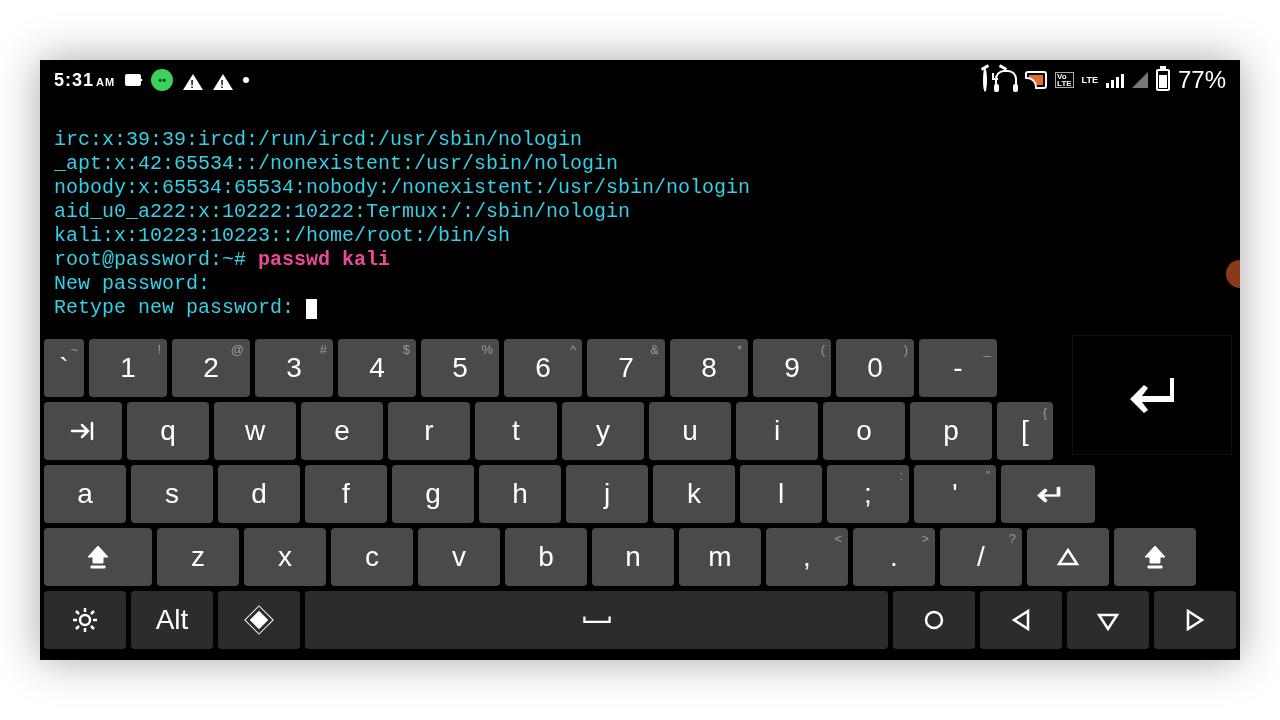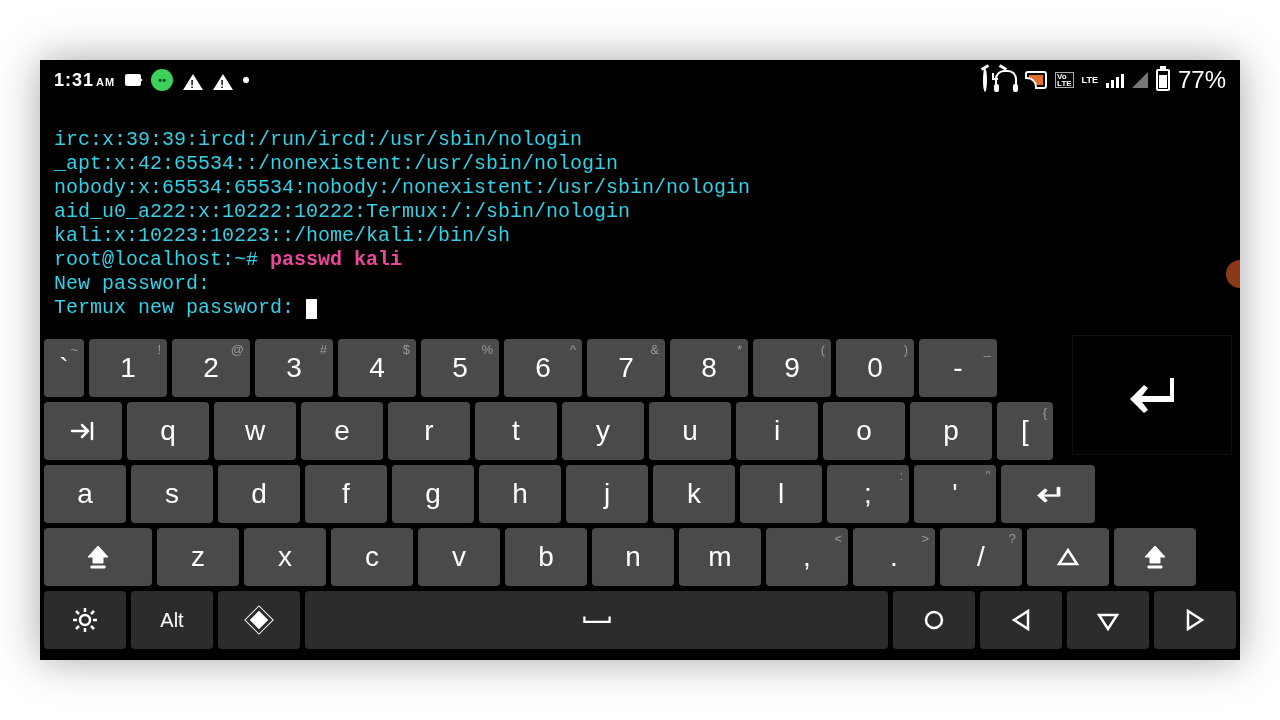--- a/index.html
+++ b/index.html
@@ -125,37 +125,37 @@
   .w-lb{width:56px}
   .w-ctrl{width:100px;font-size:24px}
   .w-gfrow{width:82px}
   .w-enter{width:94px}
   .w-shift{width:108px}
   .w-shift2{width:82px}
   .w-up2{width:82px}
   .w-zrow{width:82px}
   .w-esc{width:104px;font-size:24px}
   .w-gear{width:82px}
-  .w-alt{width:82px;font-size:20px}
+  .w-alt{width:82px;font-size:28px}
   .w-dia{width:82px}
   .w-space{flex:1}
   .w-fn{width:82px;font-size:24px}
   .w-nav{width:82px}
 
   .key svg { width:30px; height:30px; fill:#fff; stroke:#fff; }
 </style>
 </head>
 <body>
 
 <div class="frame">
 
   <div class="statusbar">
     <div class="sb-left">
       <span class="clock">
-        <span>1:31</span><span class="ampm">AM</span>
+        <span>5:31</span><span class="ampm">AM</span>
       </span>
       <span class="camera"></span>
       <span class="green-dot">••</span>
       <span class="warn"></span>
       <span class="warn"></span>
       <span class="dot"></span>
     </div>
     <div class="sb-right">
       <span style="position:relative"><span class="alarm"><span class="alarm-legs"></span></span></span>
       <span class="hp"></span>
@@ -175,24 +175,24 @@
       <span class="batt"></span>
       <span class="batt-pct">77%</span>
     </div>
   </div>
 
   <div class="terminal">
 <span>irc:x:39:39:ircd:/run/ircd:/usr/sbin/nologin</span>
 <span>_apt:x:42:65534::/nonexistent:/usr/sbin/nologin</span>
 <span>nobody:x:65534:65534:nobody:/nonexistent:/usr/sbin/nologin</span>
 <span>aid_u0_a222:x:10222:10222:Termux:/:/sbin/nologin</span>
-<span>kali:x:10223:10223::/home/kali:/bin/sh</span>
-<span class="prompt">root@localhost:~#</span> <span class="cmd">passwd kali</span>
+<span>kali:x:10223:10223::/home/root:/bin/sh</span>
+<span class="prompt">root@password:~#</span> <span class="cmd">passwd kali</span>
 <span>New password:</span>
-<span>Termux new password:</span> <span class="cursor"></span>
+<span>Retype new password:</span> <span class="cursor"></span>
 </div>
 
   <div class="edge-handle"></div>
 
   <div class="keyboard">
 
     <div class="enter-popup">
       <svg viewBox="0 0 60 50">
           <path d="M48 8 v18 H20 l6 -8 -4 -3 -14 14 14 14 4 -3 -6 -8 h32 V8 z" fill="#fff"></path>
         </svg>

